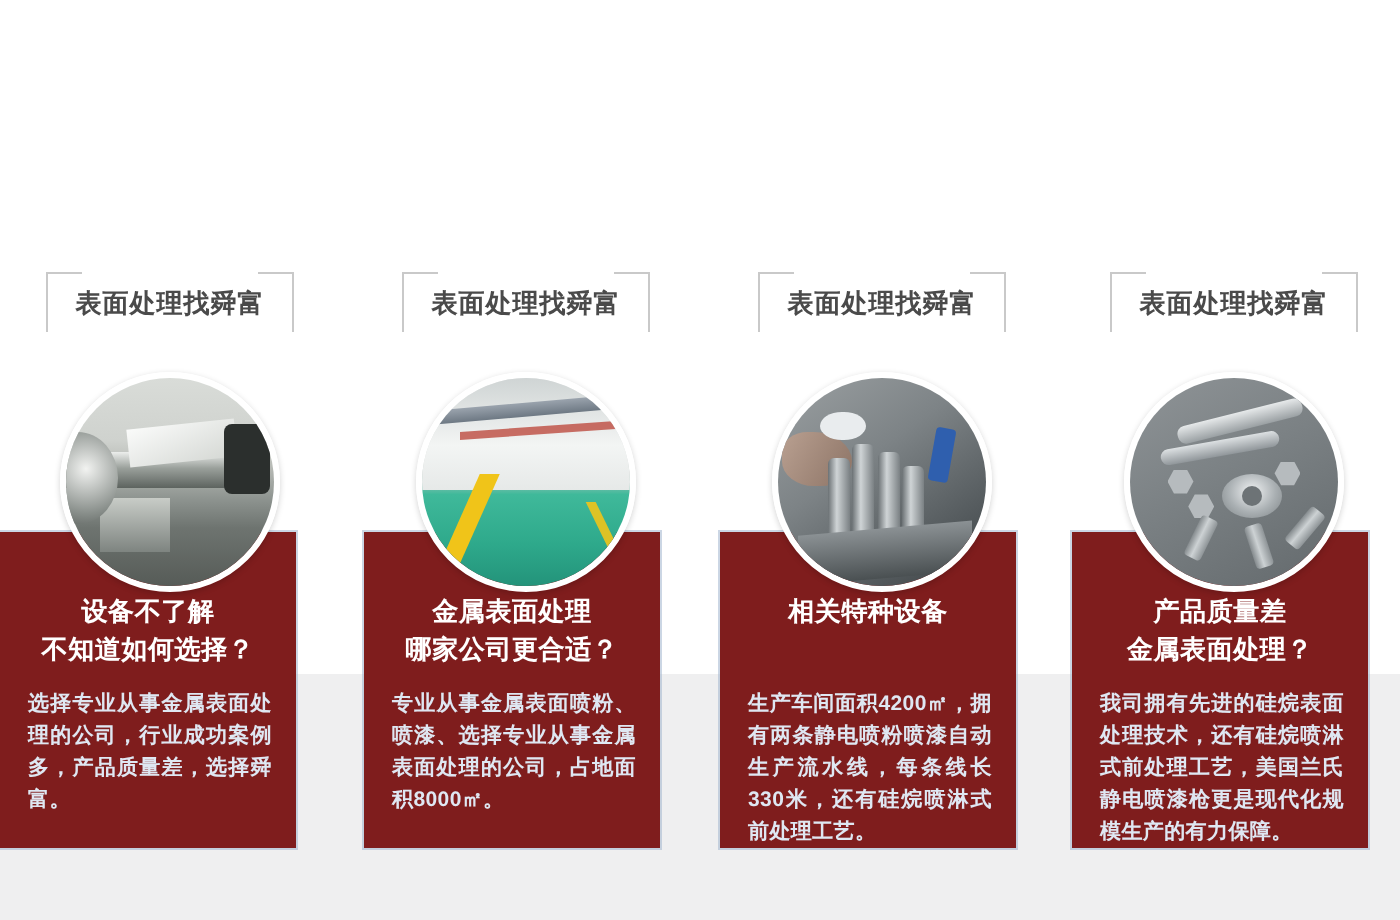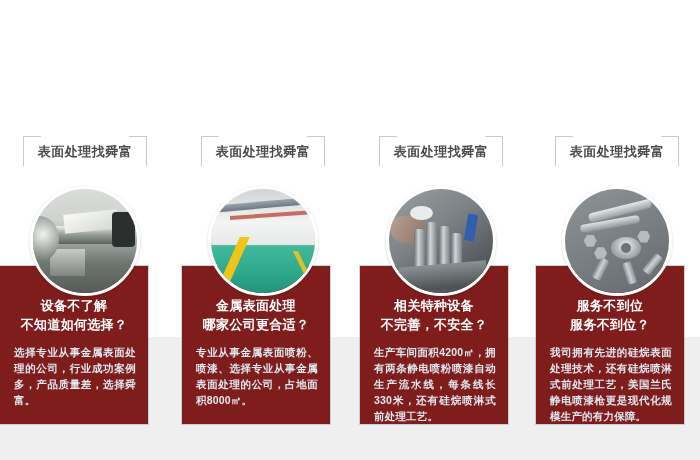--- a/index.html
+++ b/index.html
@@ -259,21 +259,20 @@
       <div class="tag">
         <span class="corner c-tl-h"></span>
         <span class="corner c-tl-v"></span>
         <span class="corner c-tr-h"></span>
         <span class="corner c-tr-v"></span>
         <span class="txt">表面处理找舜富</span>
       </div>
       <div class="panel">
         <div class="panel-title">
           <div>相关特种设备</div>
-          <div>不完善，不安全？</div>
         </div>
         <div class="panel-body">生产车间面积4200㎡，拥有两条静电喷粉喷漆自动生产流水线，每条线长330米，还有硅烷喷淋式前处理工艺。</div>
       </div>
       <div class="photo">
         <div class="ph-inner ph3">
           <span class="hand"></span>
           <span class="wht"></span>
           <span class="blue"></span>
           <span class="bolt b1"></span>
           <span class="bolt b2"></span>
@@ -287,22 +286,22 @@
     <div class="card c3">
       <div class="tag">
         <span class="corner c-tl-h"></span>
         <span class="corner c-tl-v"></span>
         <span class="corner c-tr-h"></span>
         <span class="corner c-tr-v"></span>
         <span class="txt">表面处理找舜富</span>
       </div>
       <div class="panel">
         <div class="panel-title">
-          <div>服务不到位</div>
-          <div>服务不到位？</div>
+          <div>产品质量差</div>
+          <div>金属表面处理？</div>
         </div>
         <div class="panel-body">我司拥有先进的硅烷表面处理技术，还有硅烷喷淋式前处理工艺，美国兰氏静电喷漆枪更是现代化规模生产的有力保障。</div>
       </div>
       <div class="photo">
         <div class="ph-inner ph4">
           <span class="rod"></span>
           <span class="rod2"></span>
           <span class="nut n1"></span>
           <span class="nut n2"></span>
           <span class="nut n3"></span>

